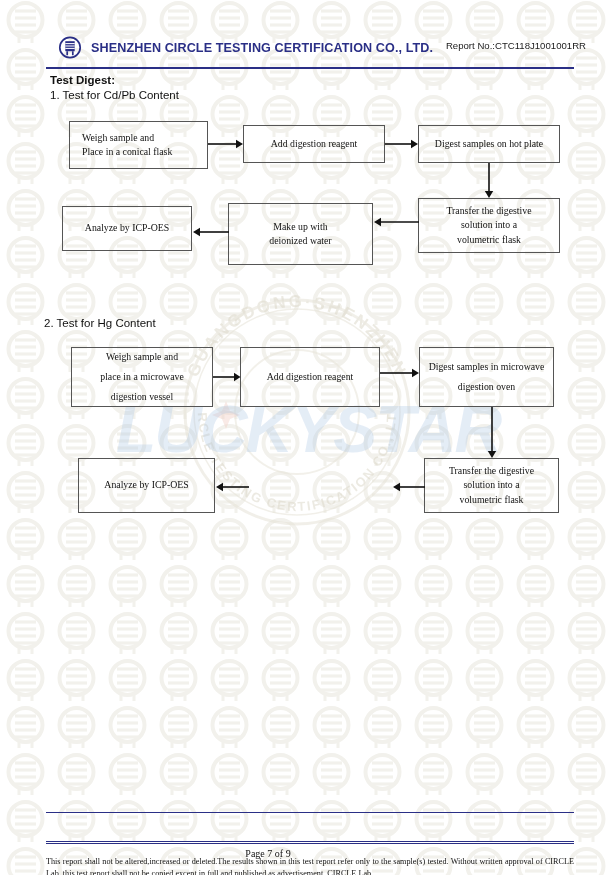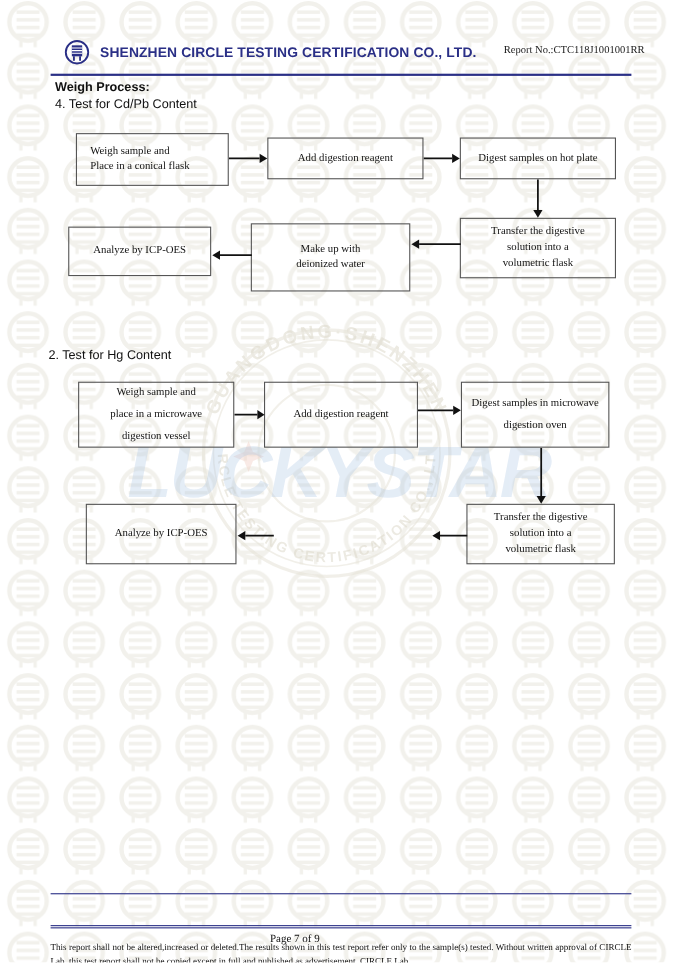--- a/index.html
+++ b/index.html
@@ -75,21 +75,21 @@
     font-weight: bold;
     color: #2a2f86;
     letter-spacing: .1px;
     white-space: nowrap;
     font-family: "Liberation Sans", sans-serif;
   }
   #report-no {
     position: absolute;
     right: 0;
     top: 7px;
-    font-family: Liberation Serif, serif;
+    font-family: Liberation Sans, sans-serif;
     font-size: 9.6px;
     color: #1a1a1a;
     white-space: nowrap;
   }
   #header-rule {
     position: absolute;
     left: 46px; top: 67px;
     width: 528px;
     height: 2px;
     background: #2a2f86;
@@ -233,22 +233,22 @@
         <line x1="7.3" y1="10.0" x2="16.7" y2="10.0"></line>
         <line x1="7.3" y1="12.4" x2="16.7" y2="12.4"></line>
       </g>
       <path d="M9.2 15.2 L9.2 19.2 M14.8 15.2 L14.8 19.2" stroke="#2a2f86" stroke-width="1.7" fill="none"></path>
     </svg>
     <span id="company-name">SHENZHEN CIRCLE TESTING CERTIFICATION CO., LTD.</span>
     <span id="report-no">Report No.:CTC118J1001001RR</span>
   </div>
   <div id="header-rule"></div>
 
-  <div id="test-process-label">Weigh Process:</div>
-  <div id="section-1-title">4. Test for Cd/Pb Content</div>
+  <div id="test-process-label">Test Digest:</div>
+  <div id="section-1-title">1. Test for Cd/Pb Content</div>
   <div id="section-2-title">2. Test for Hg Content</div>
 
   <div class="fc-box left" style="left:69px; top:121px; width:139px; height:48px;">
     <span class="inner" style="white-space:pre-line;">Weigh sample and
 Place in a conical flask</span>
   </div>
 
   <div class="fc-box center" style="left:243px; top:125px; width:142px; height:38px;">
     <span class="inner" style="white-space:pre-line;">Add digestion reagent</span>
   </div>

